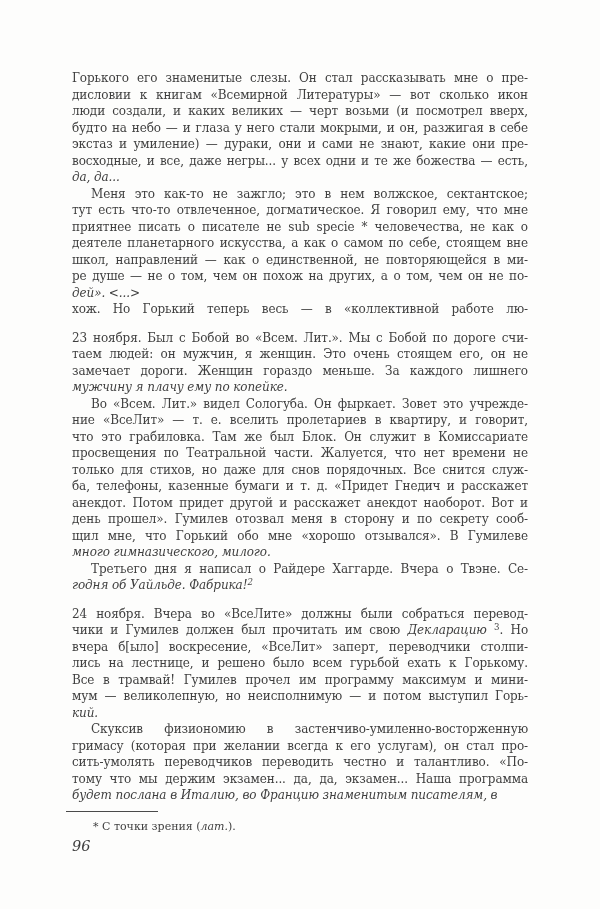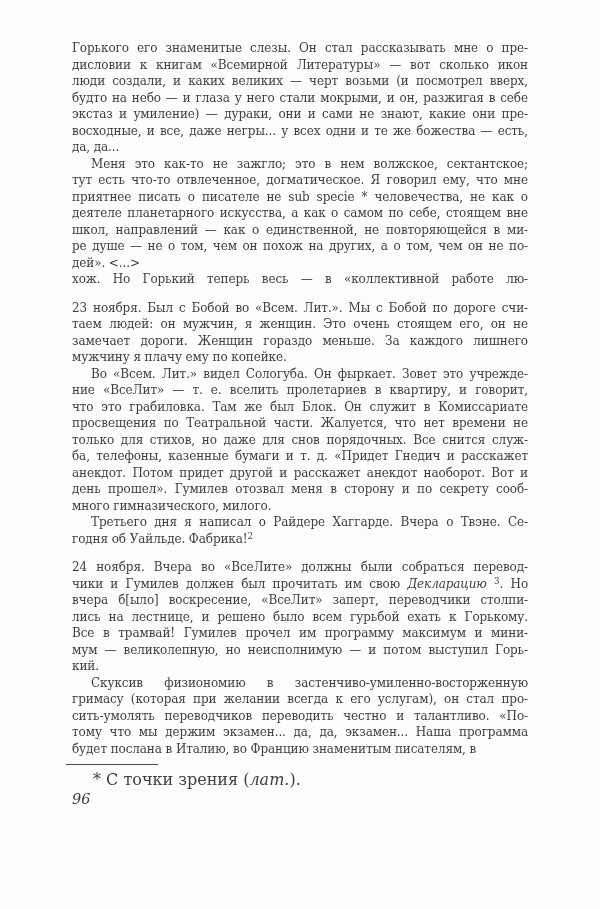--- a/index.html
+++ b/index.html
@@ -9,36 +9,37 @@
   body {
     width: 600px;
     height: 909px;
     font-family: "DejaVu Serif", "Liberation Serif", serif;
     overflow: hidden;
   }
   .sheet {
     box-sizing: border-box;
     width: 600px;
     height: 909px;
-    padding: 40px 72px 0 72px;
+    padding: 70px 72px 0 72px;
   }
   .text-block {
     width: 456px;
     font-size: 12px;
     line-height: 16.5px;
     letter-spacing: -0.1px;
   }
   .para { margin: 0; }
   .para.spaced { margin-top: 12px; }
   .line {
     text-align: justify;
     text-align-last: justify;
   }
   .line.last {
     text-align-last: left;
+    font-style: italic;
   }
   .line.first-indent {
     text-indent: 19px;
   }
   .b { font-weight: normal; }
   .i { font-style: italic; }
   sup {
     font-size: 0.72em;
     line-height: 0;
     vertical-align: baseline;
@@ -47,21 +48,21 @@
   }
   .footnote-rule {
     margin-top: 7px;
     margin-left: -6px;
     width: 92px;
     border: 0;
     border-top: 1.2px solid #4a4a4a;
   }
   .footnote {
     margin-top: 5px;
-    font-size: 16px;
+    font-size: 11px;
     line-height: 14px;
   }
   .footnote .fn-line {
     text-indent: 21px;
     text-align: left;
   }
   .page-number {
     margin-top: 4px;
     text-align: left;
     font-style: italic;
@@ -100,20 +101,21 @@
       </div>
       <div class="para">
         <div class="line first-indent"><span>Во «Всем. Лит.» видел Сологуба. Он фыркает. Зовет это учрежде-</span></div>
         <div class="line"><span>ние «ВсеЛит» — т. е. вселить пролетариев в квартиру, и говорит,</span></div>
         <div class="line"><span>что это грабиловка. Там же был Блок. Он служит в Комиссариате</span></div>
         <div class="line"><span>просвещения по Театральной части. Жалуется, что нет времени не</span></div>
         <div class="line"><span>только для стихов, но даже для снов порядочных. Все снится служ-</span></div>
         <div class="line"><span>ба, телефоны, казенные бумаги и т. д. «Придет Гнедич и расскажет</span></div>
         <div class="line"><span>анекдот. Потом придет другой и расскажет анекдот наоборот. Вот и</span></div>
         <div class="line"><span>день прошел». Гумилев отозвал меня в сторону и по секрету сооб-</span></div>
+        <div class="line"><span>щил мне, что Горький обо мне «хорошо отзывался». В Гумилеве</span></div>
         <div class="line last"><span>много гимназического, милого.</span></div>
       </div>
       <div class="para">
         <div class="line first-indent"><span>Третьего дня я написал о Райдере Хаггарде. Вчера о Твэне. Се-</span></div>
         <div class="line last"><span>годня об Уайльде. Фабрика!</span><sup>2</sup></div>
       </div>
       <div class="para spaced">
         <div class="line"><span class="b">24 ноября.</span><span> Вчера во «ВсеЛите» должны были собраться перевод-</span></div>
         <div class="line"><span>чики и Гумилев должен был прочитать им свою </span><span class="i">Декларацию</span><span> </span><sup>3</sup><span>. Но</span></div>
         <div class="line"><span>вчера б[ыло] воскресение, «ВсеЛит» заперт, переводчики столпи-</span></div>

